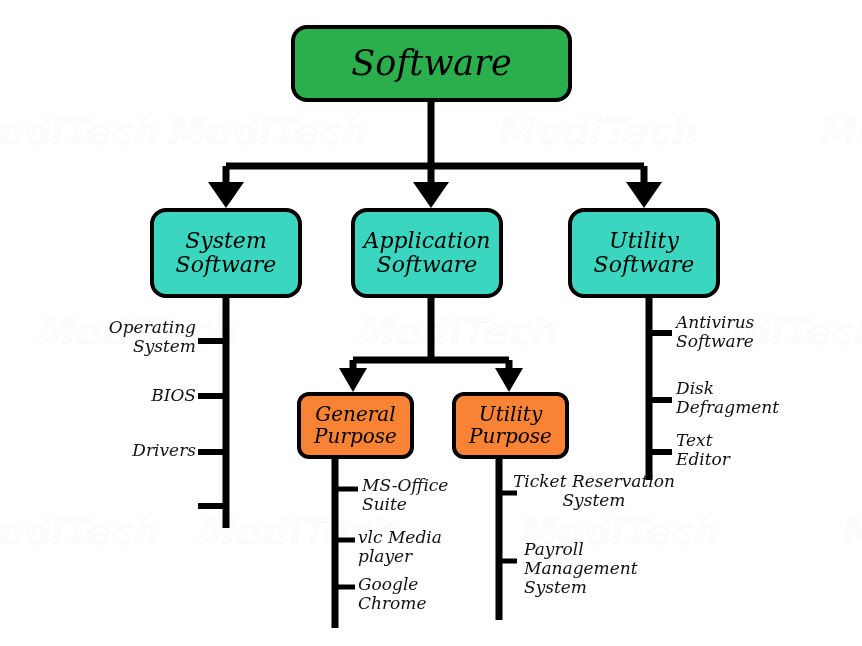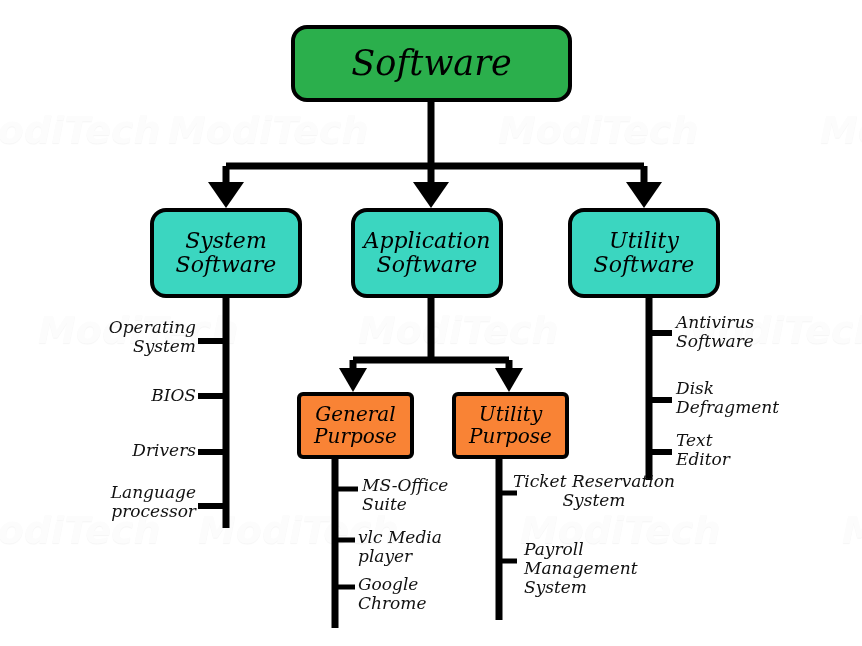--- a/index.html
+++ b/index.html
@@ -75,21 +75,21 @@
     border-radius: 16px;
   }
   .node-sys  { left: 150px; top: 208px; }
   .node-app  { left: 351px; top: 208px; }
   .node-util { left: 568px; top: 208px; }
 
   .node-l3 {
     width: 117px; height: 67px;
     background: #F98335;
     font-size: 20px;
-    border-radius: 6px;
+    border-radius: 12px;
   }
   .node-gen  { left: 297px; top: 392px; }
   .node-spec { left: 452px; top: 392px; }
 
   
   .leaf {
     position: absolute;
     z-index: 3;
     font-family: "DejaVu Serif", serif;
     font-style: italic;
@@ -226,24 +226,20 @@
   <div class="leaf right-align" style="left:46px; top:318px; width:150px;">
     <span>Operating</span>
     <span>System</span>
   </div>
   <div class="leaf right-align" style="left:46px; top:441px; width:150px;">
     <span>Drivers</span>
   </div>
   <div class="leaf right-align" style="left:46px; top:386px; width:150px;">
     <span>BIOS</span>
   </div>
-  <div class="leaf right-align" style="left:36px; top:483px; width:160px;">
-    <span>Language</span>
-    <span>processor</span>
-  </div>
 
   <div class="leaf left-align" style="left:676px; top:313px;">
     <span>Antivirus</span>
     <span>Software</span>
   </div>
   <div class="leaf left-align" style="left:676px; top:379px;">
     <span>Disk</span>
     <span>Defragment</span>
   </div>
   <div class="leaf left-align" style="left:676px; top:431px;">

